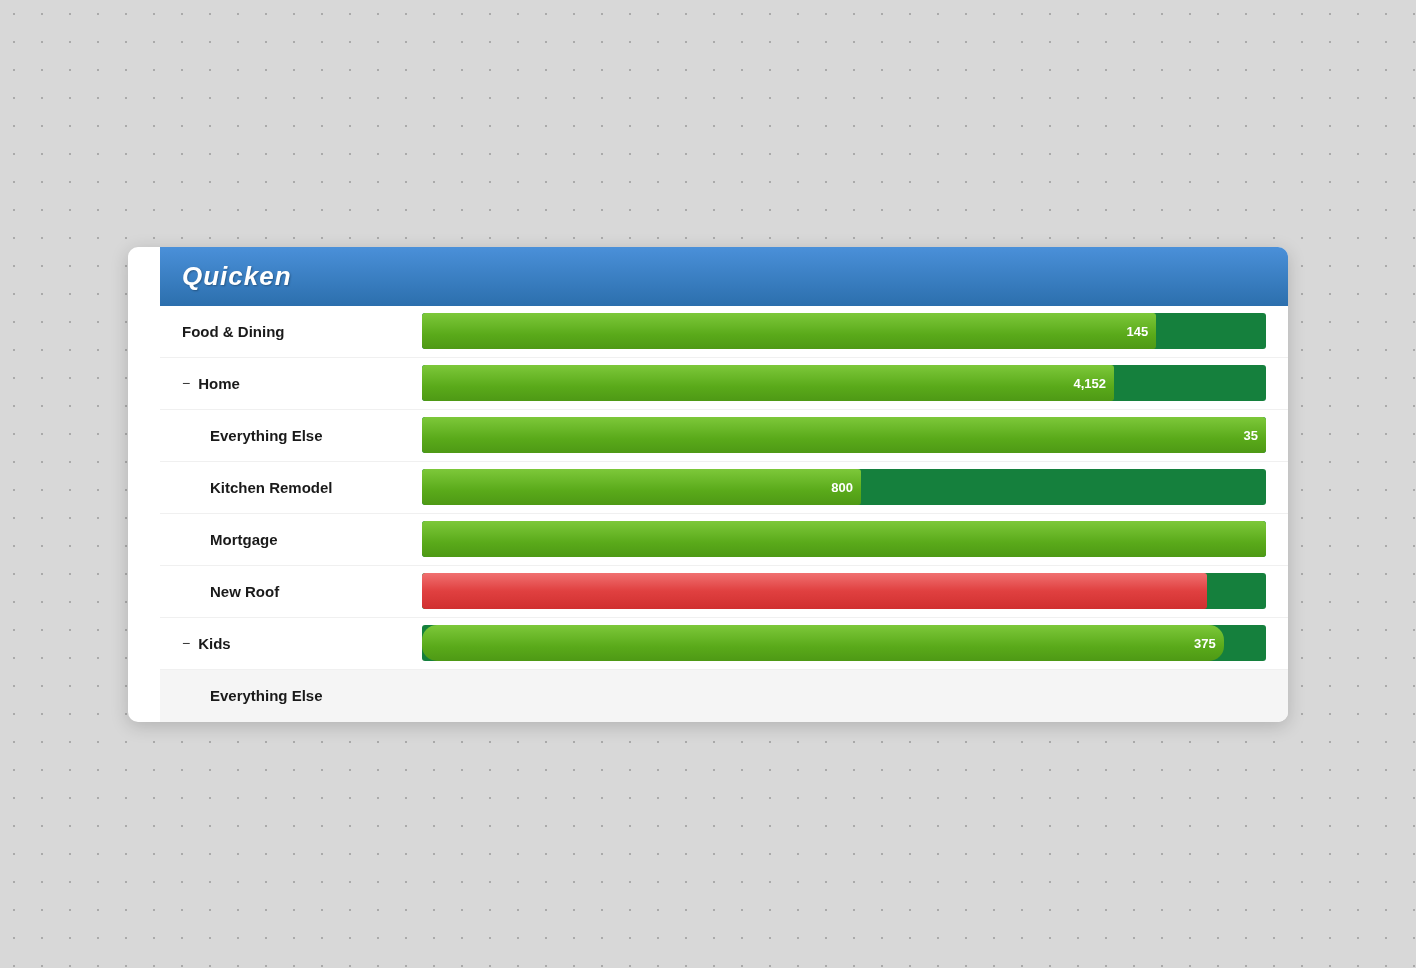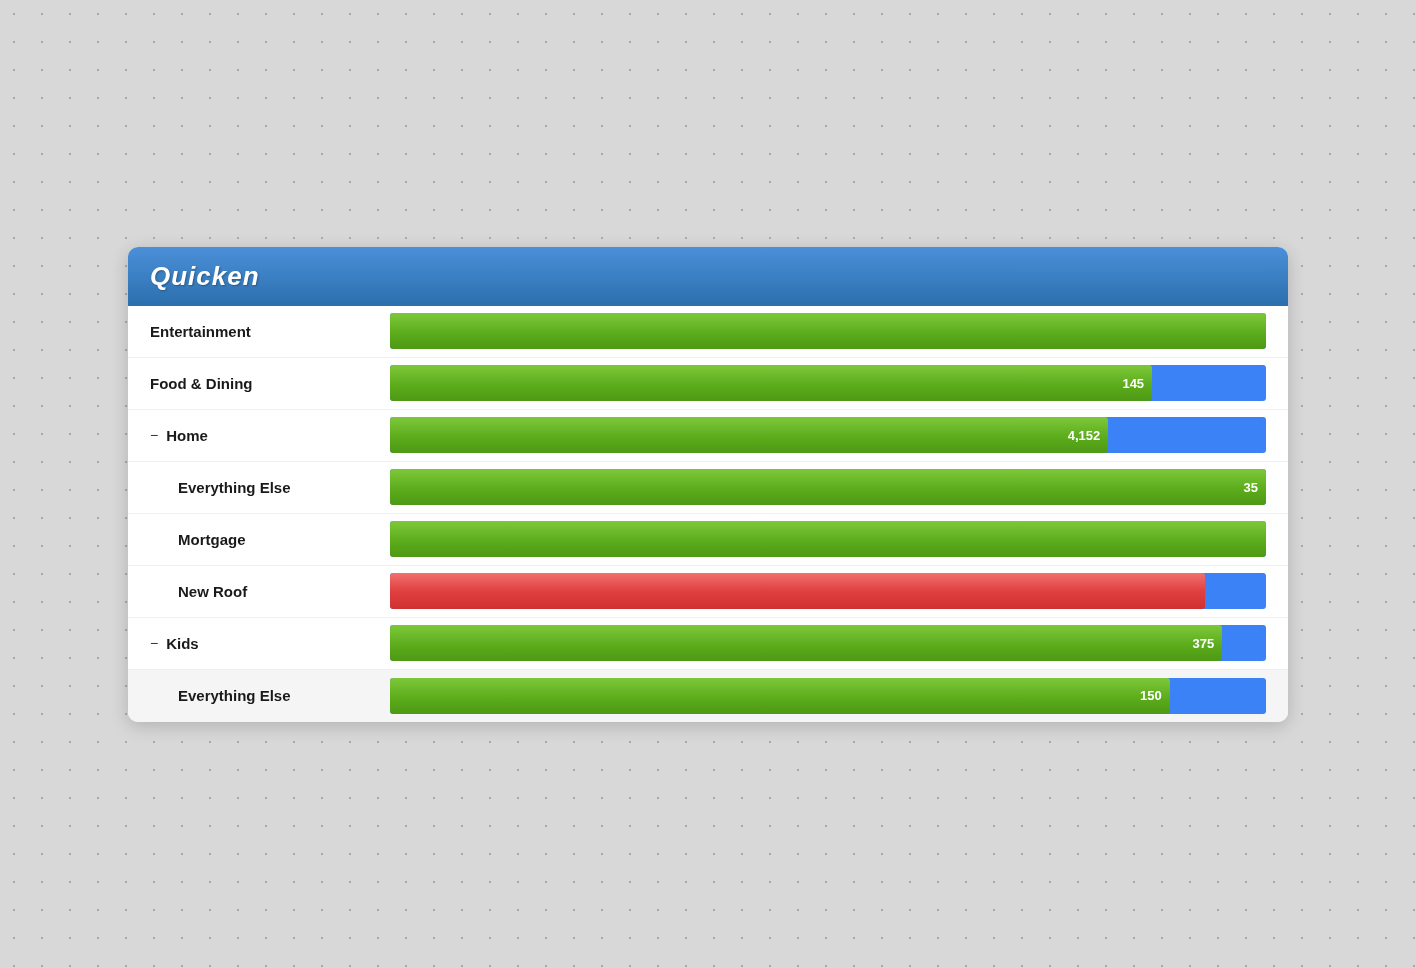--- a/index.html
+++ b/index.html
@@ -14,20 +14,21 @@
       min-height: 968px;
       font-family: Arial, Helvetica, sans-serif;
     }
 
     .card {
       background: #fff;
       border-radius: 10px;
       box-shadow: 0 4px 18px rgba(0,0,0,0.18);
       width: 1160px;
       overflow: hidden;
+      padding-left: 32px;
     }
 
     .card-header {
       background: linear-gradient(180deg, #4a90d9 0%, #2c6fad 100%);
       padding: 14px 22px;
     }
 
     .card-header .logo {
       font-size: 26px;
       font-weight: 900;
@@ -71,21 +72,21 @@
       cursor: pointer;
     }
 
     .row-label.indented {
       padding-left: 28px;
     }
 
     .bar-container {
       flex: 1;
       height: 36px;
-      background: #3b82f6;
+      background: #15803d;
       border-radius: 3px;
       overflow: hidden;
       position: relative;
     }
 
     .bar {
       height: 100%;
       border-radius: 3px;
       position: relative;
       display: flex;
@@ -111,44 +112,36 @@
 
     
     .bar-full { width: 100%; }
     
     .bar-145  { width: 87%; }
     .bar-4152 { width: 82%; }
     .bar-350  { width: 100%; }
     .bar-800  { width: 52%; }
     .bar-newroof { width: 93%; }
     .bar-75   { width: 88%; }
-    .bar-375  { width: 95%; }
+    .bar-375  { width: 95%; border-radius: 15px; }
     .bar-150  { width: 89%; }
     .bar-50   { width: 68%; }
 
     .divider-row {
       background: #f5f5f5;
     }
   </style>
 </head>
 <body>
 
 <div class="card">
   <div class="card-header">
     <div class="logo">Quicken</div>
   </div>
   <div class="card-body" id="rows-container">
-  <div class="row">
-        <div class="row-label">
-          <span>Entertainment</span>
-        </div>
-        <div class="bar-container">
-          <div class="bar green bar-full"></div>
-        </div>
-      </div>
       <div class="row">
         <div class="row-label">
           <span>Food &amp; Dining</span>
         </div>
         <div class="bar-container">
           <div class="bar green bar-145">
             <span class="bar-value">145</span>
           </div>
         </div>
       </div>
@@ -168,20 +161,30 @@
           <span>Everything Else</span>
         </div>
         <div class="bar-container">
           <div class="bar green bar-350">
             <span class="bar-value">35</span>
           </div>
         </div>
       </div>
       <div class="row">
         <div class="row-label indented">
+          <span>Kitchen Remodel</span>
+        </div>
+        <div class="bar-container">
+          <div class="bar green bar-800">
+            <span class="bar-value">800</span>
+          </div>
+        </div>
+      </div>
+      <div class="row">
+        <div class="row-label indented">
           <span>Mortgage</span>
         </div>
         <div class="bar-container">
           <div class="bar green bar-full"></div>
         </div>
       </div>
       <div class="row">
         <div class="row-label indented">
           <span>New Roof</span>
         </div>
@@ -197,20 +200,15 @@
         <div class="bar-container">
           <div class="bar green bar-375">
             <span class="bar-value">375</span>
           </div>
         </div>
       </div>
       <div class="row divider-row">
         <div class="row-label indented">
           <span>Everything Else</span>
         </div>
-        <div class="bar-container">
-          <div class="bar green bar-150">
-            <span class="bar-value">150</span>
-          </div>
-        </div>
       </div>
     </div>
 </div>
 
 </body></html>

